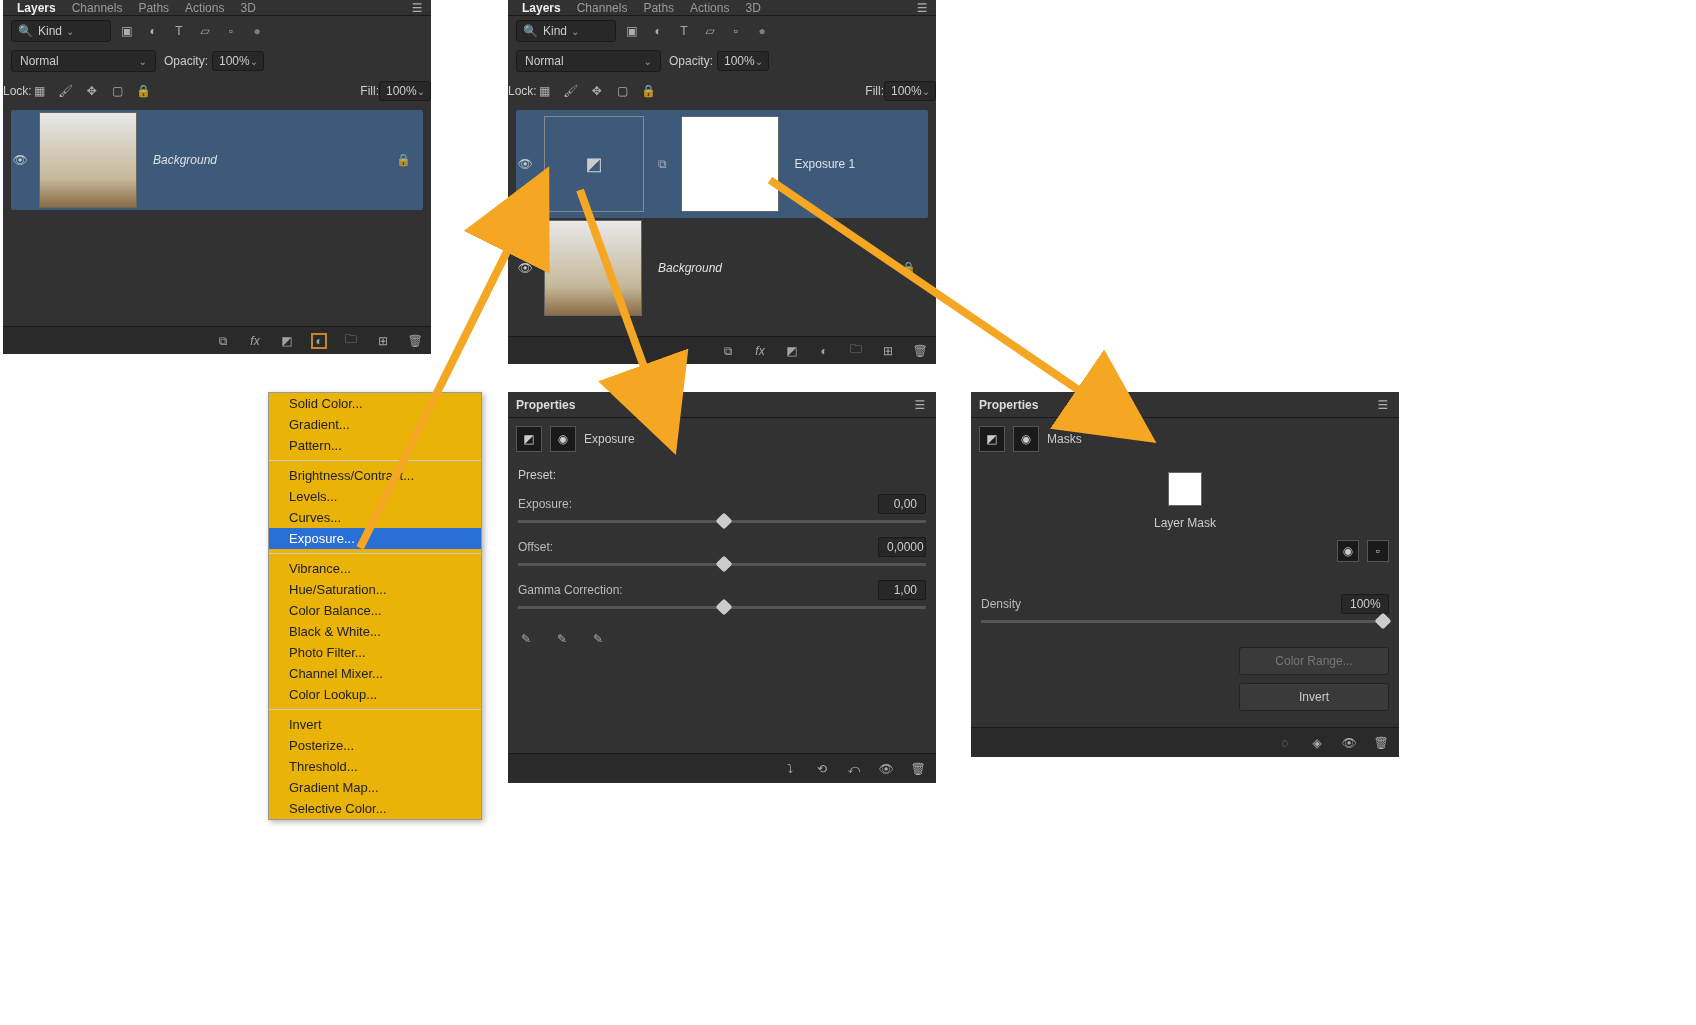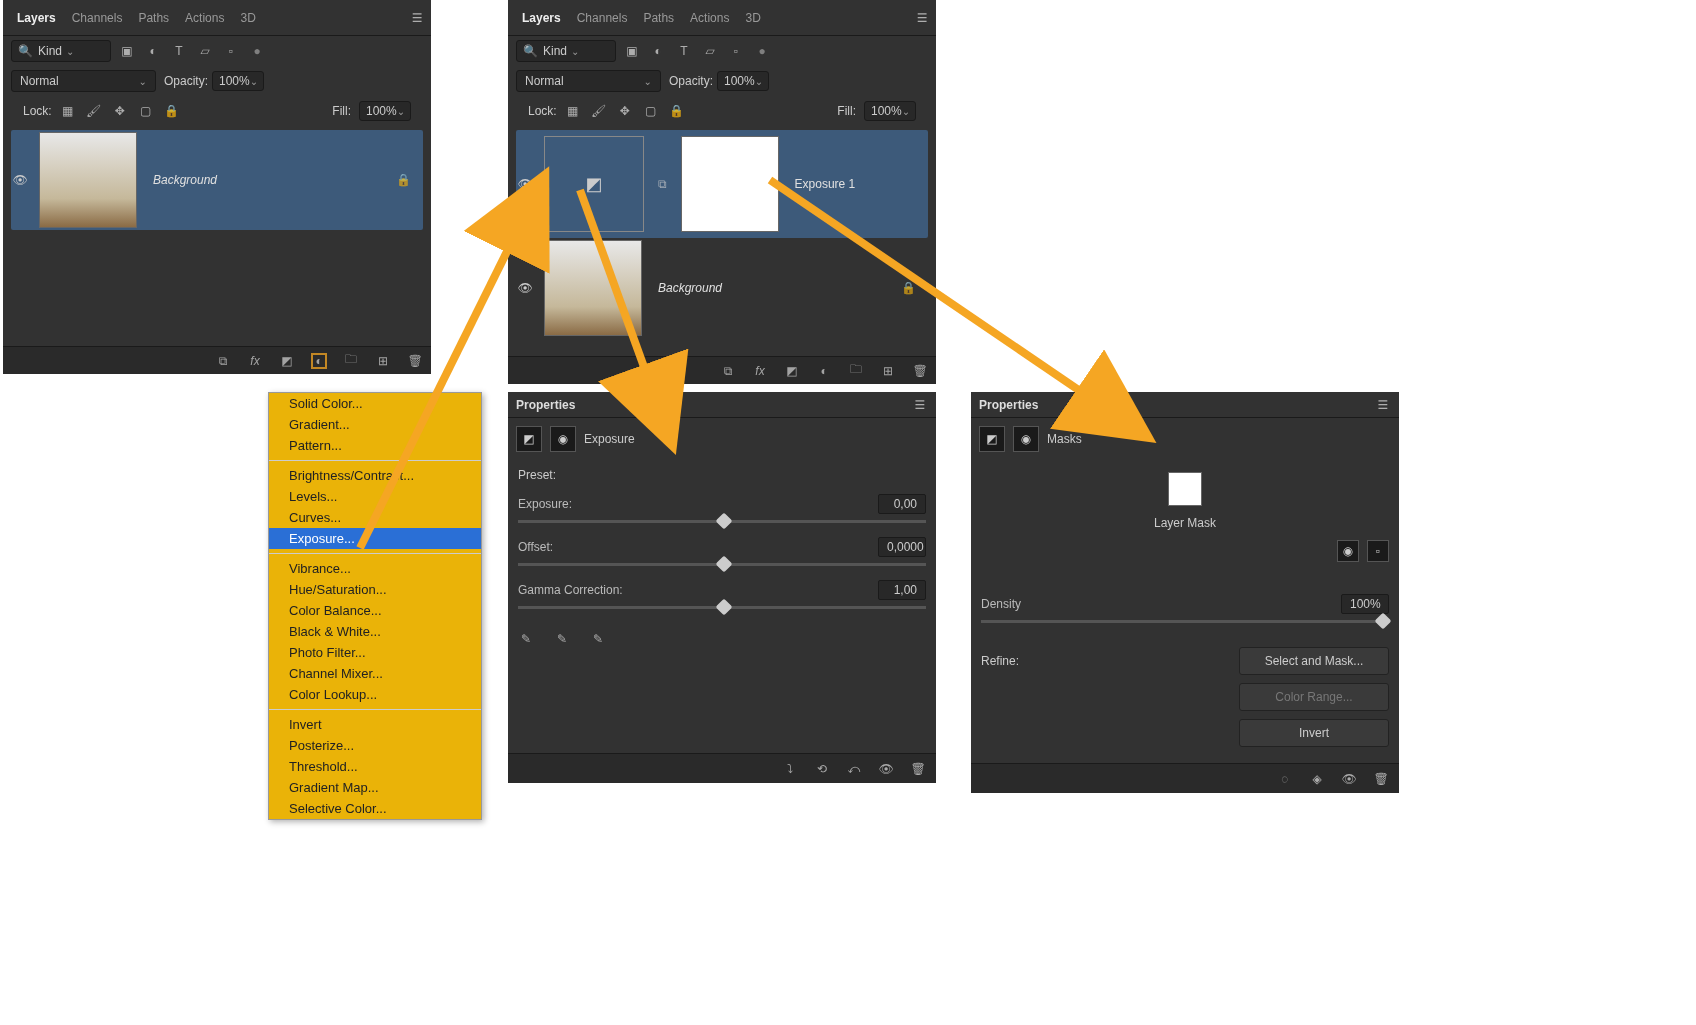--- a/index.html
+++ b/index.html
@@ -1,34 +1,34 @@
 <!DOCTYPE html>
 <html><head>
 <meta charset="utf-8">
 <style>
 * { margin: 0; padding: 0; box-sizing: border-box; font-family: -apple-system, BlinkMacSystemFont, "Segoe UI", Arial, sans-serif; }
 body { background: #fff; width: 1696px; height: 1025px; position: relative; }
 .panel { position: absolute; background: #323232; color: #ccc; font-size: 12px; }
 
-.tabs { display: flex; align-items: center; background: #323232; height: 36px; padding: 0 6px; border-bottom: 1px solid #1a1a1a; }
+.tabs { display: flex; align-items: center; background: #323232; height: 16px; padding: 0 6px; border-bottom: 1px solid #1a1a1a; }
 .tabs .tab { padding: 4px 8px; color: #999; cursor: pointer; }
 .tabs .tab.active { color: #eee; font-weight: 600; }
 .tabs .menu-icon { margin-left: auto; padding: 4px; }
 
 .toolbar-row { display: flex; align-items: center; height: 30px; padding: 0 8px; gap: 8px; background: #323232; }
 .kind-filter { display: flex; align-items: center; background: #282828; border: 1px solid #1a1a1a; border-radius: 3px; padding: 2px 6px; gap: 4px; width: 100px; }
 .tiny-icon { width: 16px; height: 16px; display: inline-flex; align-items: center; justify-content: center; opacity: 0.8; }
 .icon-row { display: flex; gap: 10px; }
 
 .blend-row { display: flex; align-items: center; height: 30px; padding: 0 8px; gap: 8px; }
 .select-blend { background: #282828; border: 1px solid #1a1a1a; border-radius: 3px; padding: 2px 8px; width: 145px; display: flex; justify-content: space-between; align-items: center; height: 22px; }
 .opacity-box { display: flex; align-items: center; gap: 4px; }
 .num-input { background: #282828; border: 1px solid #1a1a1a; border-radius: 3px; padding: 2px 6px; width: 52px; display: flex; justify-content: space-between; align-items: center; height: 20px; }
 
-.lock-row { display: flex; align-items: center; height: 30px; padding: 0 20px; gap: 8px; }
+.lock-row { display: flex; align-items: center; height: 30px; padding: 0 0; }
 .lock-icons { display: flex; gap: 10px; }
 
 .layer-list { background: #323232; padding: 4px 8px; min-height: 220px; }
 .layer-item { display: flex; align-items: center; height: 100px; gap: 10px; }
 .layer-item.selected { background: #3d5a7a; border-radius: 2px; }
 .eye { width: 18px; height: 18px; display: flex; align-items: center; justify-content: center; }
 .thumb { width: 98px; height: 96px; background: #888; border: 1px solid #666; }
 .thumb.room { background: linear-gradient(180deg, #e8e8e8 0%, #c5b89a 70%, #8a6b45 100%); position: relative; }
 .thumb.white { background: #fff; }
 .layer-name { flex: 1; padding-left: 6px; font-style: italic; color: #e0e0e0; }
@@ -340,24 +340,20 @@
       <div class="slider-label-row">
         <span class="slider-label">Density</span>
         <span class="slider-val">100%</span>
       </div>
       <div class="slider-track">
           <div class="slider-handle" style="left:97%"></div>
         </div>
     </div>
     <div style="height:10px;"></div>
     <div class="refine-row">
-      <span>Refine:</span>
-      <div class="refine-btn">Select and Mask...</div>
-    </div>
-    <div class="refine-row">
       <div class="refine-btn disabled">Color Range...</div>
     </div>
     <div class="refine-row">
       <div class="refine-btn">Invert</div>
     </div>
   </div>
   <div class="props-footer">
     <span class="tiny-icon">◌</span>
     <span class="tiny-icon">◈</span>
     <span class="tiny-icon">👁</span>

